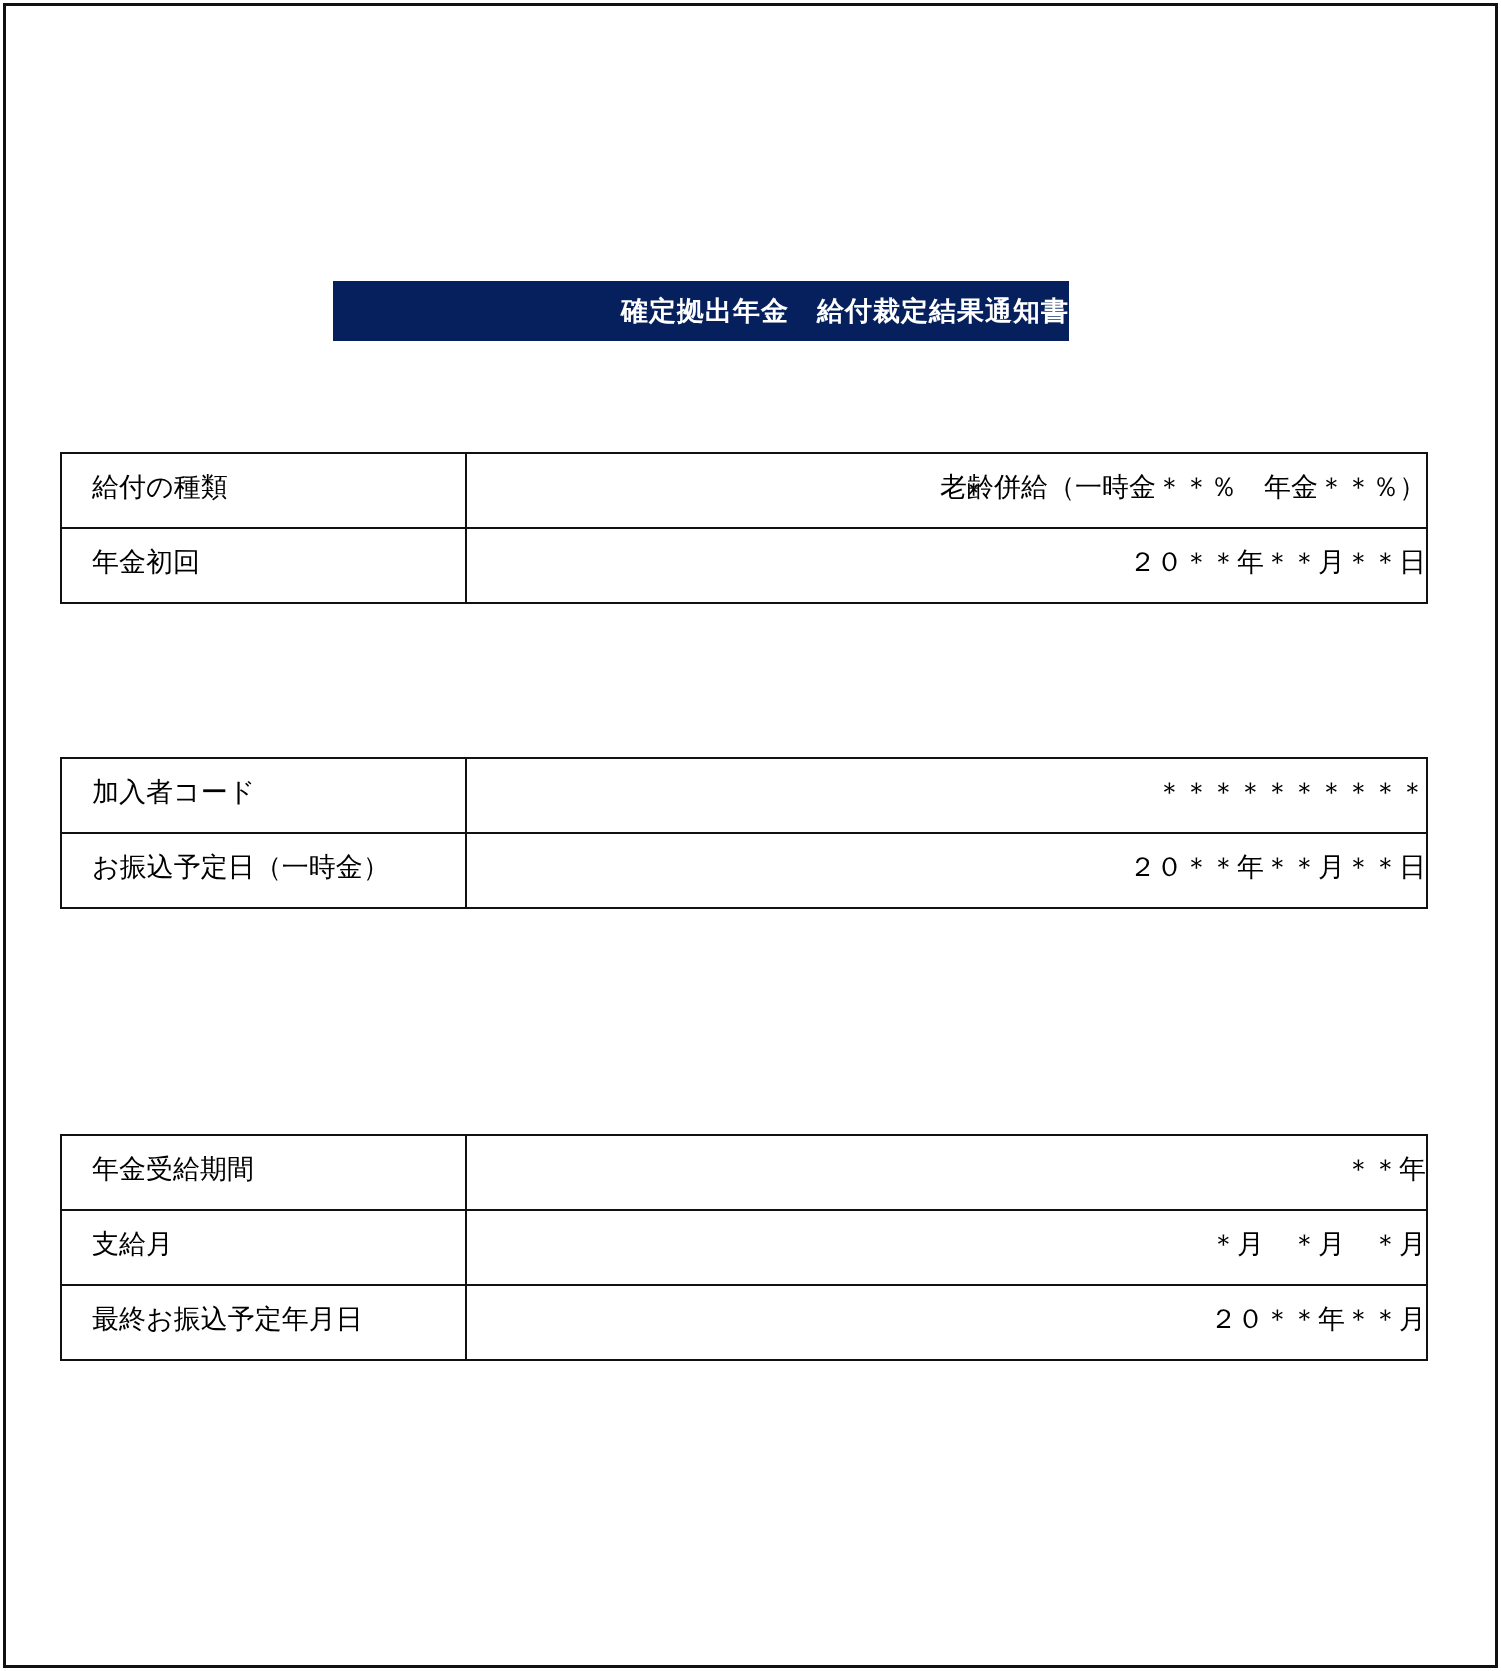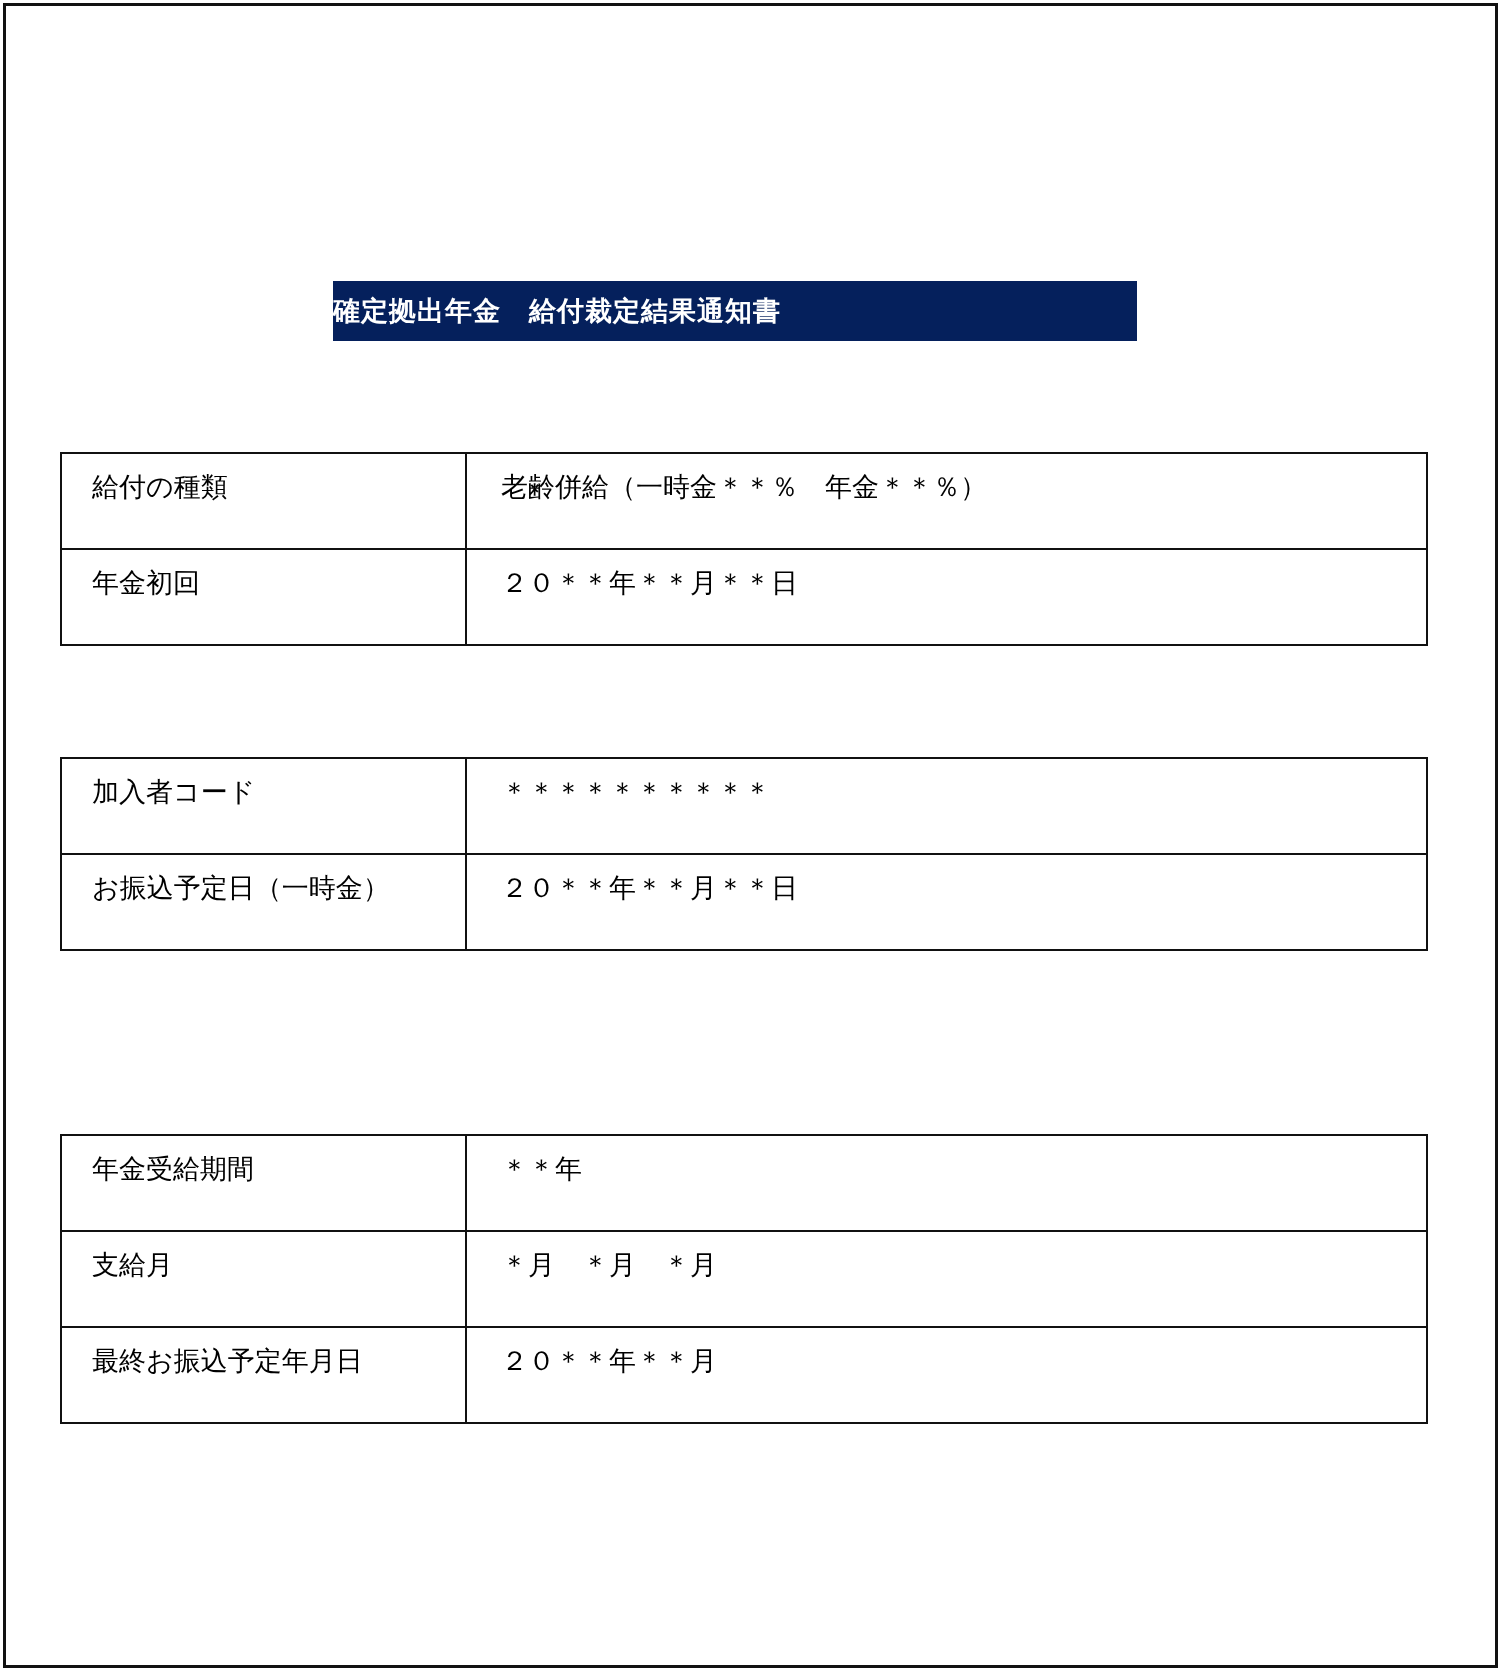--- a/index.html
+++ b/index.html
@@ -27,26 +27,26 @@
     bottom: 3px;
     border: 3px solid #111111;
     box-sizing: border-box;
     pointer-events: none;
   }
   
   .title-banner {
     position: absolute;
     left: 333px;
     top: 281px;
-    width: 804px;
+    width: 736px;
     height: 60px;
     background: #05205C;
     display: flex;
     align-items: center;
-    justify-content: flex-start;
+    justify-content: flex-end;
     box-sizing: border-box;
   }
   .title-text {
     color: #ffffff;
     font-family: "Liberation Sans", "DejaVu Sans", sans-serif;
     font-weight: bold;
     font-size: 27px;
     letter-spacing: 1px;
     white-space: pre;
   }
@@ -65,34 +65,35 @@
     box-sizing: border-box;
     font-size: 27px;
     line-height: 1.0;
     padding: 0;
   }
   .cell-label {
     width: 405px;
   }
   .cell-value {
     width: 961px;
+    text-align: right;
   }
   .cell-inner {
     padding-top: 20px;
     padding-bottom: 22px;
     white-space: pre;
     font-family: "Liberation Serif", "DejaVu Serif", serif;
   }
   .cell-label .cell-inner {
     padding-left: 30px;
   }
   .cell-value .cell-inner {
     padding-left: 34px;
   }
-  .row-tall td { height: 96px; border-radius: 20px; }
+  .row-tall td { height: 75px; border-radius: 20px; }
 
   #table-1 { top: 452px; }
   #table-2 { top: 757px; }
   #table-3 { top: 1134px; }
 </style>
 </head>
 <body>
 
 <div class="page">
 

